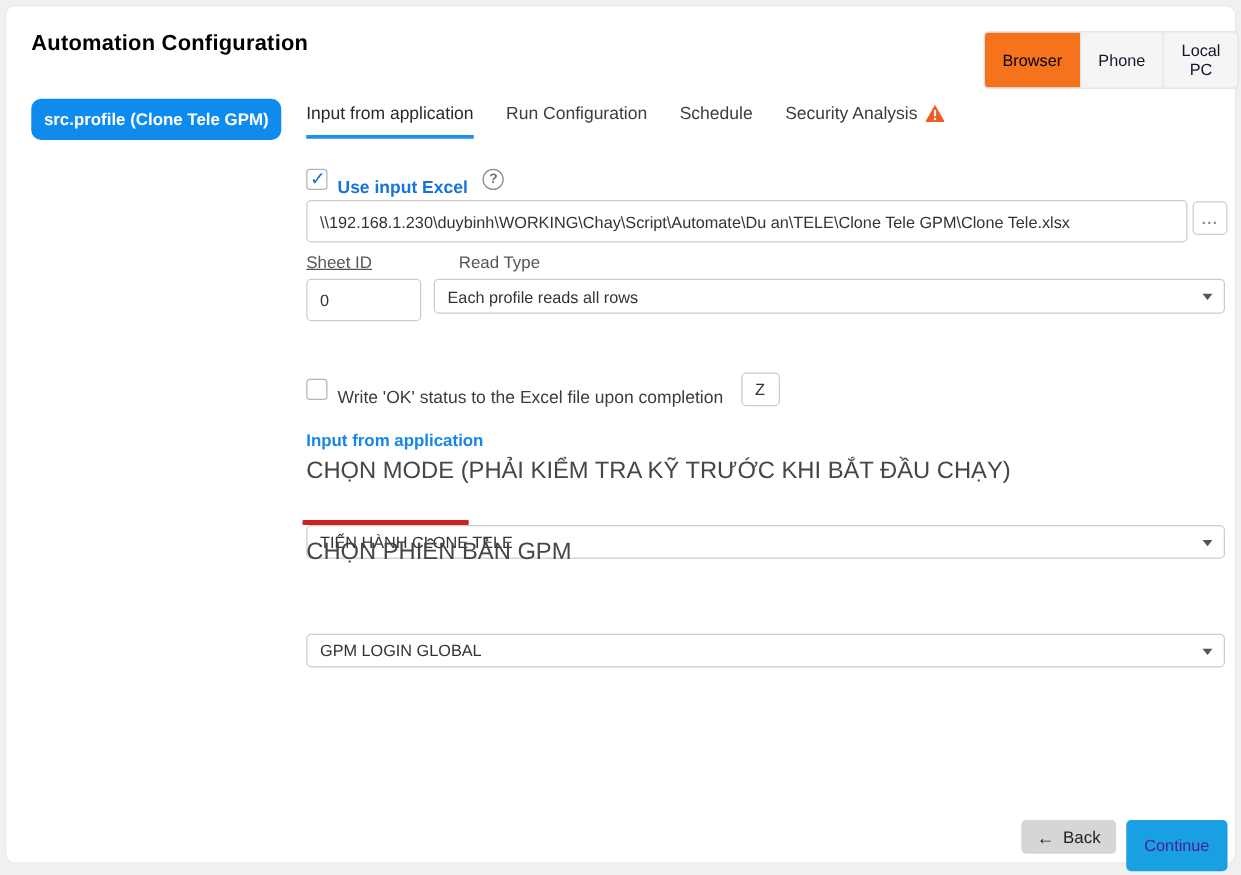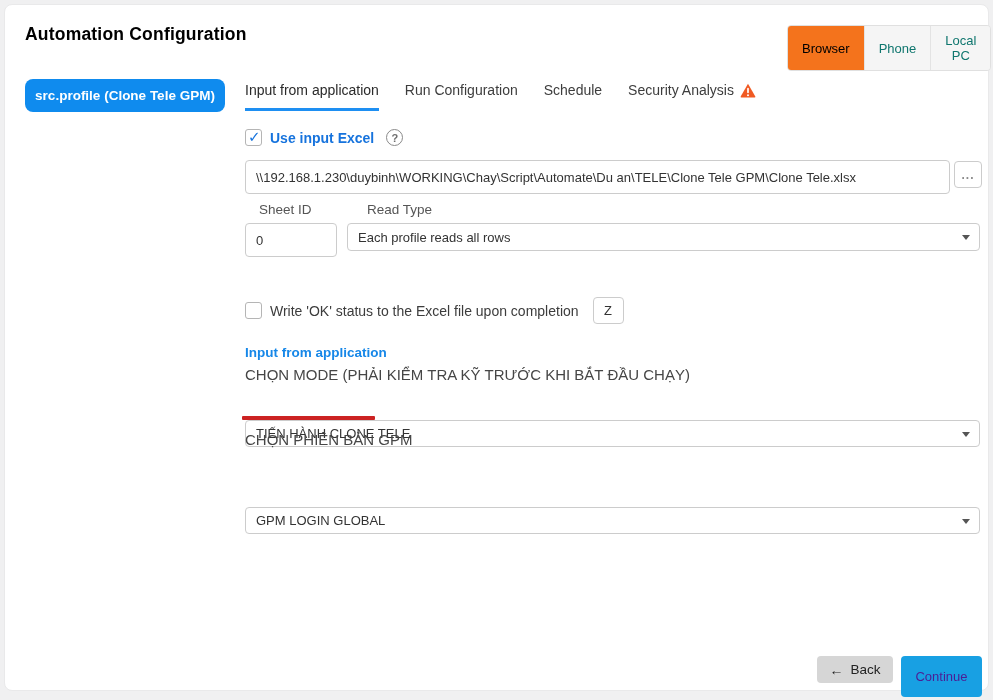--- a/index.html
+++ b/index.html
@@ -5,44 +5,44 @@
   * { margin:0; padding:0; box-sizing:border-box; }
   html,body { width:993px; height:700px; background:#f0f0f1; font-family:"Liberation Sans","DejaVu Sans",sans-serif; }
   #screen { position:relative; width:993px; height:700px; overflow:hidden; }
   #card { position:absolute; left:4px; top:4px; width:985px; height:687px; background:#ffffff; border:1px solid #e9e9ea; border-radius:8px; }
 
   .abs { position:absolute; }
 
   
   .page-title { left:20px; top:19px; font-size:17.5px; font-weight:bold; color:#000000; letter-spacing:.2px; }
   .seg { top:20px; left:782px; display:flex; border:1px solid #e0e0e0; border-radius:4px; overflow:hidden; background:#f5f5f5; }
-  .seg-btn { border:none; background:#f5f5f5; color:#0f766e; font-size:13px; padding:7px 14px; cursor:pointer; border-left:1px solid #e3e3e3; font-family:inherit; }
+  .seg-btn { border:none; background:#f5f5f5; color:#0f172a; font-size:13px; padding:7px 14px; cursor:pointer; border-left:1px solid #e3e3e3; font-family:inherit; }
   .seg-btn:first-child { border-left:none; }
   .seg-btn.active { background:#f4731c; color:#000000; border-left:none; }
 
   
   .src-btn { left:20px; top:74px; width:200px; height:33px; background:#0f8bee; color:#fff; border:none; border-radius:8px; font-size:13.5px; font-weight:600; cursor:pointer; font-family:inherit; }
 
   
   .tabs { left:240px; top:77px; display:flex; gap:26px; align-items:flex-start; }
   .tab { font-size:14px; color:#3d3d3d; padding-bottom:10px; cursor:pointer; display:flex; align-items:center; gap:6px; }
   .tab.active { color:#2a2a2a; border-bottom:3px solid #1e8ff2; }
   .warn-icon { width:16px; height:15px; display:inline-block; }
 
   
   .field-label { font-size:13.5px; color:#555; }
-  .upper-label { font-size:15px; color:#464646; }
+  .upper-label { font-size:19px; color:#464646; }
   .text-input { border:1px solid #ccc; border-radius:4px; font-size:13px; color:#333; padding:16px 10px; font-family:inherit; background:#fff; }
   .select { border:1px solid #ccc; border-radius:4px; background:#fff; display:flex; align-items:center; font-size:13px; color:#333; padding:0 26px 0 10px; cursor:pointer; position:relative; white-space:nowrap; overflow:hidden; }
   .caret { position:absolute; right:9px; top:50%; margin-top:-2px; width:0; height:0; border-left:4px solid transparent; border-right:4px solid transparent; border-top:5px solid #555; }
 
   .check-row { display:flex; align-items:center; gap:8px; cursor:pointer; }
   .cb { width:17px; height:17px; border:1px solid #b5b5b5; border-radius:3px; background:#fff; position:relative; flex:0 0 auto; }
   .cb.checked::after { content:"\2713"; position:absolute; left:2px; top:-2px; font-size:15px; font-weight:bold; color:#1673dd; }
-  .cb-label { font-size:14px; color:#3c3c3c; }
+  .cb-label { font-size:14px; color:#3c3c3c;margin-top:12px; }
   .cb-label.blue { color:#1673dd; font-weight:bold; }
   .help { width:17px; height:17px; border:1.5px solid #8a8a8a; border-radius:50%; color:#6f6f6f; font-size:11px; font-weight:bold; display:inline-flex; align-items:center; justify-content:center; margin-left:4px; }
 
   .browse-btn { border:1px solid #ccc; border-radius:4px; background:#fff; color:#8a8a8a; font-size:12px; line-height:10px; cursor:pointer; letter-spacing:1px; font-weight:bold; font-family:inherit; }
   .mini-input { border:1px solid #ccc; border-radius:4px; background:#fff; color:#333; font-size:13px; text-align:center; }
 
   .section-heading { font-size:13.5px; font-weight:bold; color:#1687e8; }
   .red-underline { background:#cc2222; border-radius:1px; }
 
   
@@ -88,21 +88,21 @@
 
     <label class="abs check-row" style="left:240px; top:124px;">
       <span class="cb checked"></span>
       <span class="cb-label blue">Use input Excel</span>
       <span class="help">?</span>
     </label>
 
     <input class="abs text-input" style="left: 240px; top: 155px; width: 705px; height: 29px;" value="\\192.168.1.230\duybinh\WORKING\Chay\Script\Automate\Du an\TELE\Clone Tele GPM\Clone Tele.xlsx">
     <button class="abs browse-btn" style="left:949px; top:156px; width:28px; height:27px;">...</button>
 
-    <div class="abs field-label" style="left:254px; top:197px;">Sheet ID</div>
+    <div class="abs field-label" style="left:240px; top:197px;text-decoration:underline;">Sheet ID</div>
     <div class="abs field-label" style="left:342px; top:197px;margin-left:20px;">Read Type</div>
 
     <input class="abs text-input" style="left: 240px; top: 218px; width: 92px; height: 28px;" value="0">
     <div class="abs select" style="left:342px; top:218px; width:633px; height:28px;">
       <span>Each profile reads all rows</span>
       <span class="caret"></span>
     </div>
 
 
     <label class="abs check-row" style="left:240px; top:292px;">

